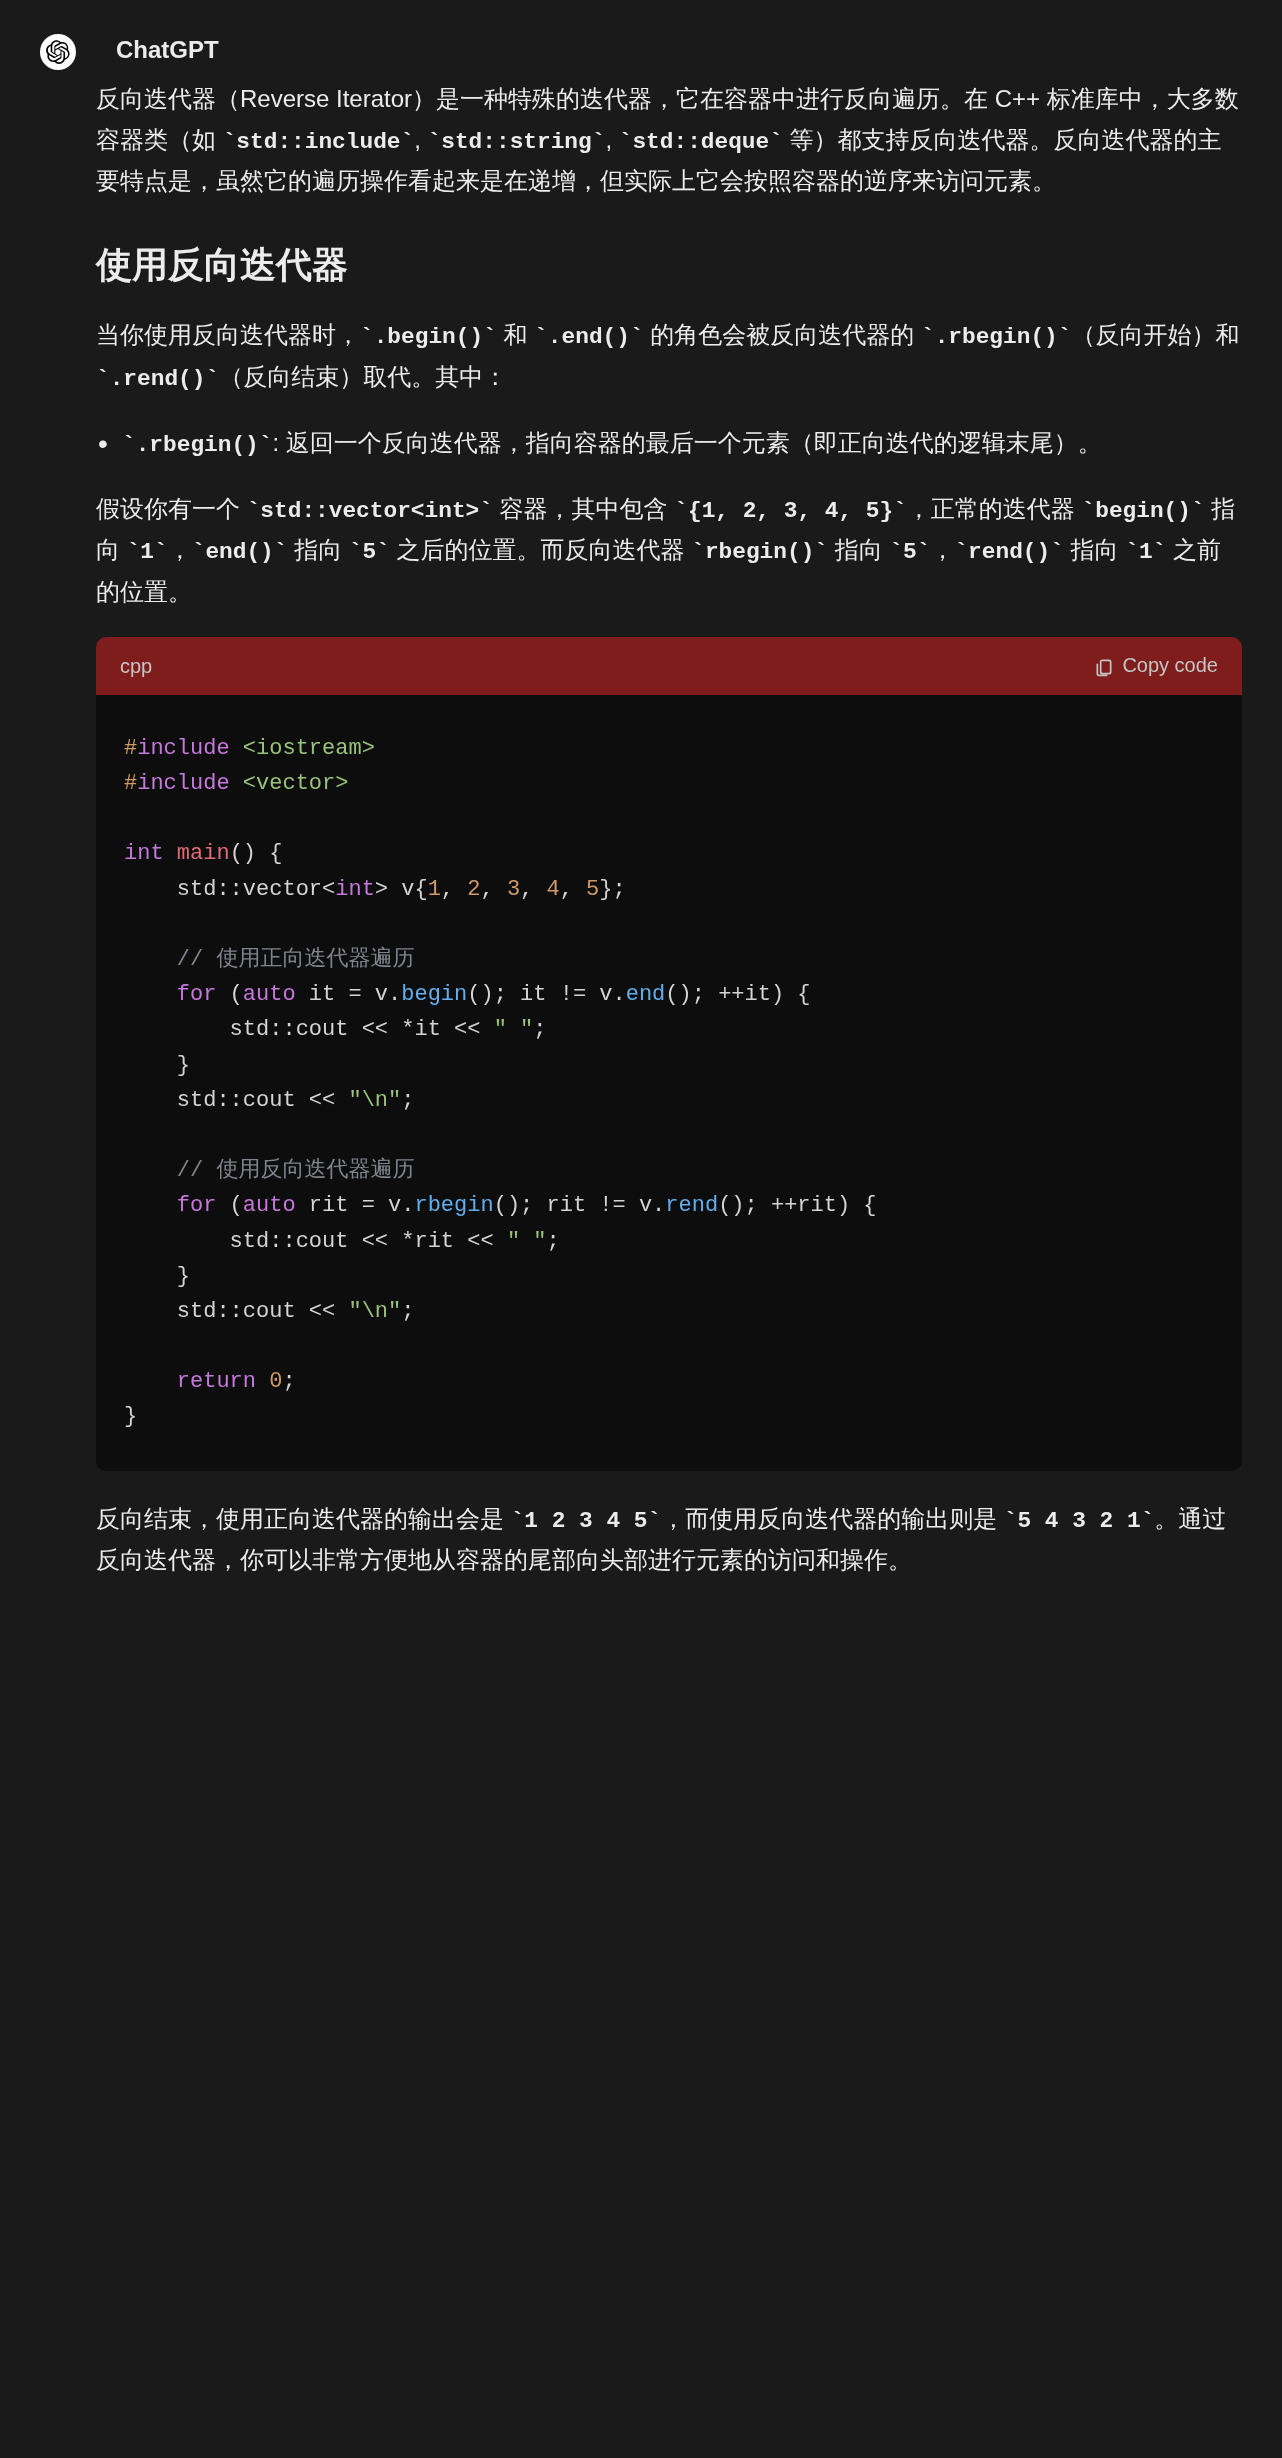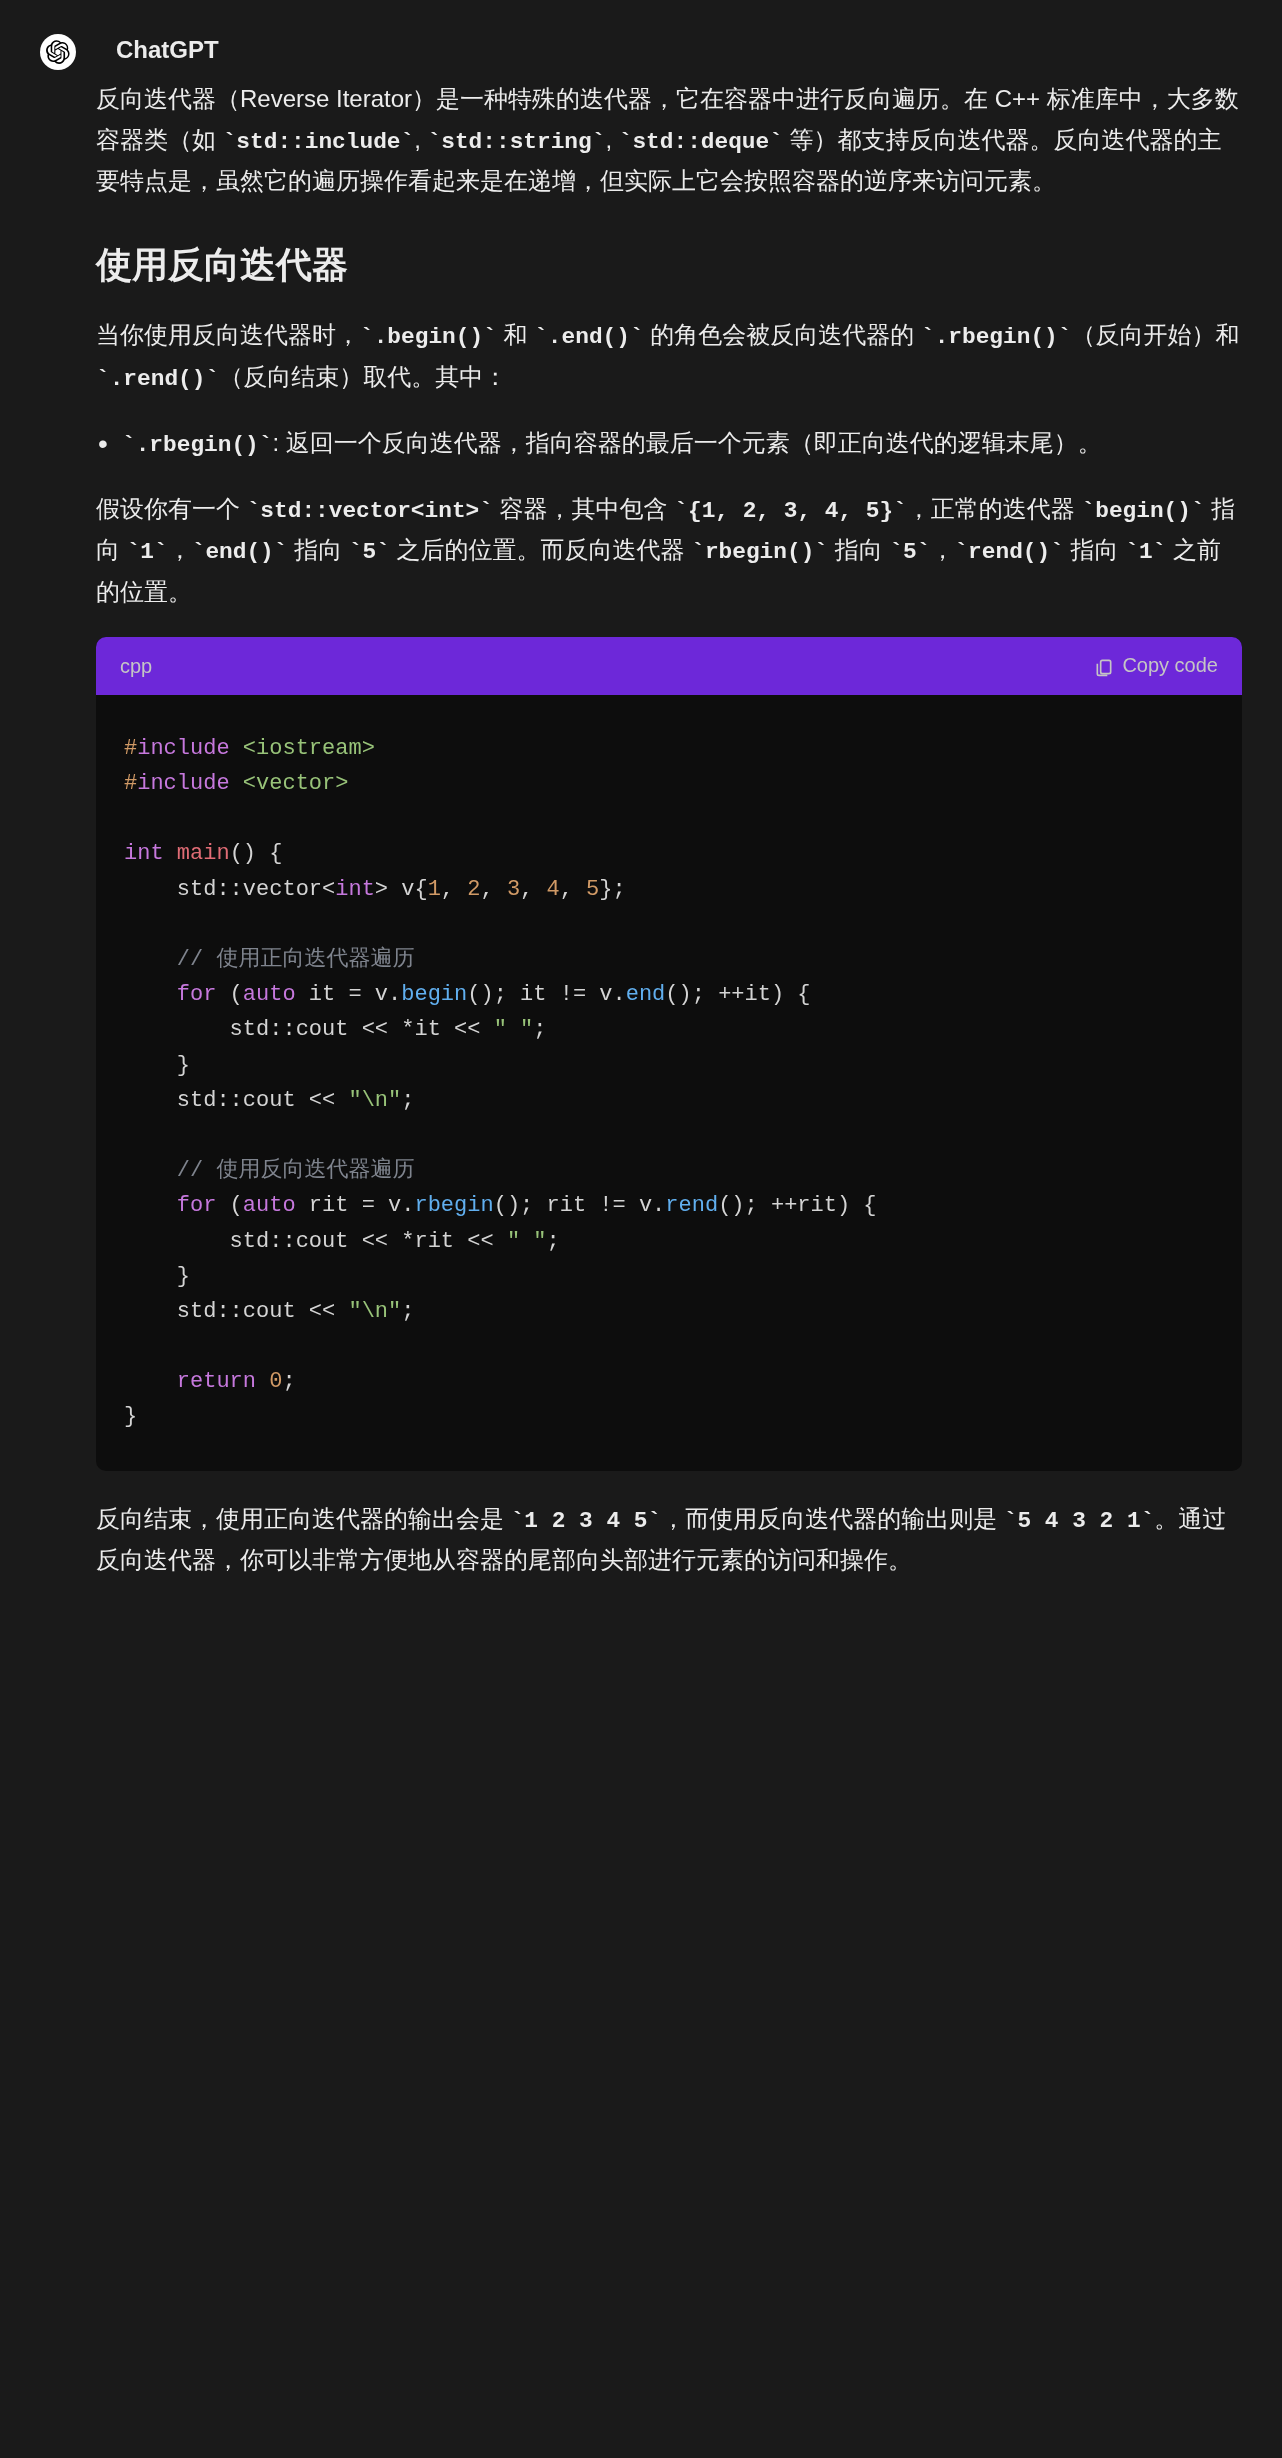--- a/index.html
+++ b/index.html
@@ -80,21 +80,21 @@
       border-radius: 10px;
       overflow: hidden;
       margin-bottom: 28px;
       margin-top: 10px;
     }
     .code-header {
       display: flex;
       justify-content: space-between;
       align-items: center;
       padding: 12px 24px;
-      background: #6d28d9;
+      background: #7f1d1d;
       font-size: 20px;
       color: #c5c5c5;
     }
     .copy-btn {
       display: flex;
       align-items: flex-end;
       gap: 8px;
       background: none;
       border: none;
       color: #c5c5c5;

